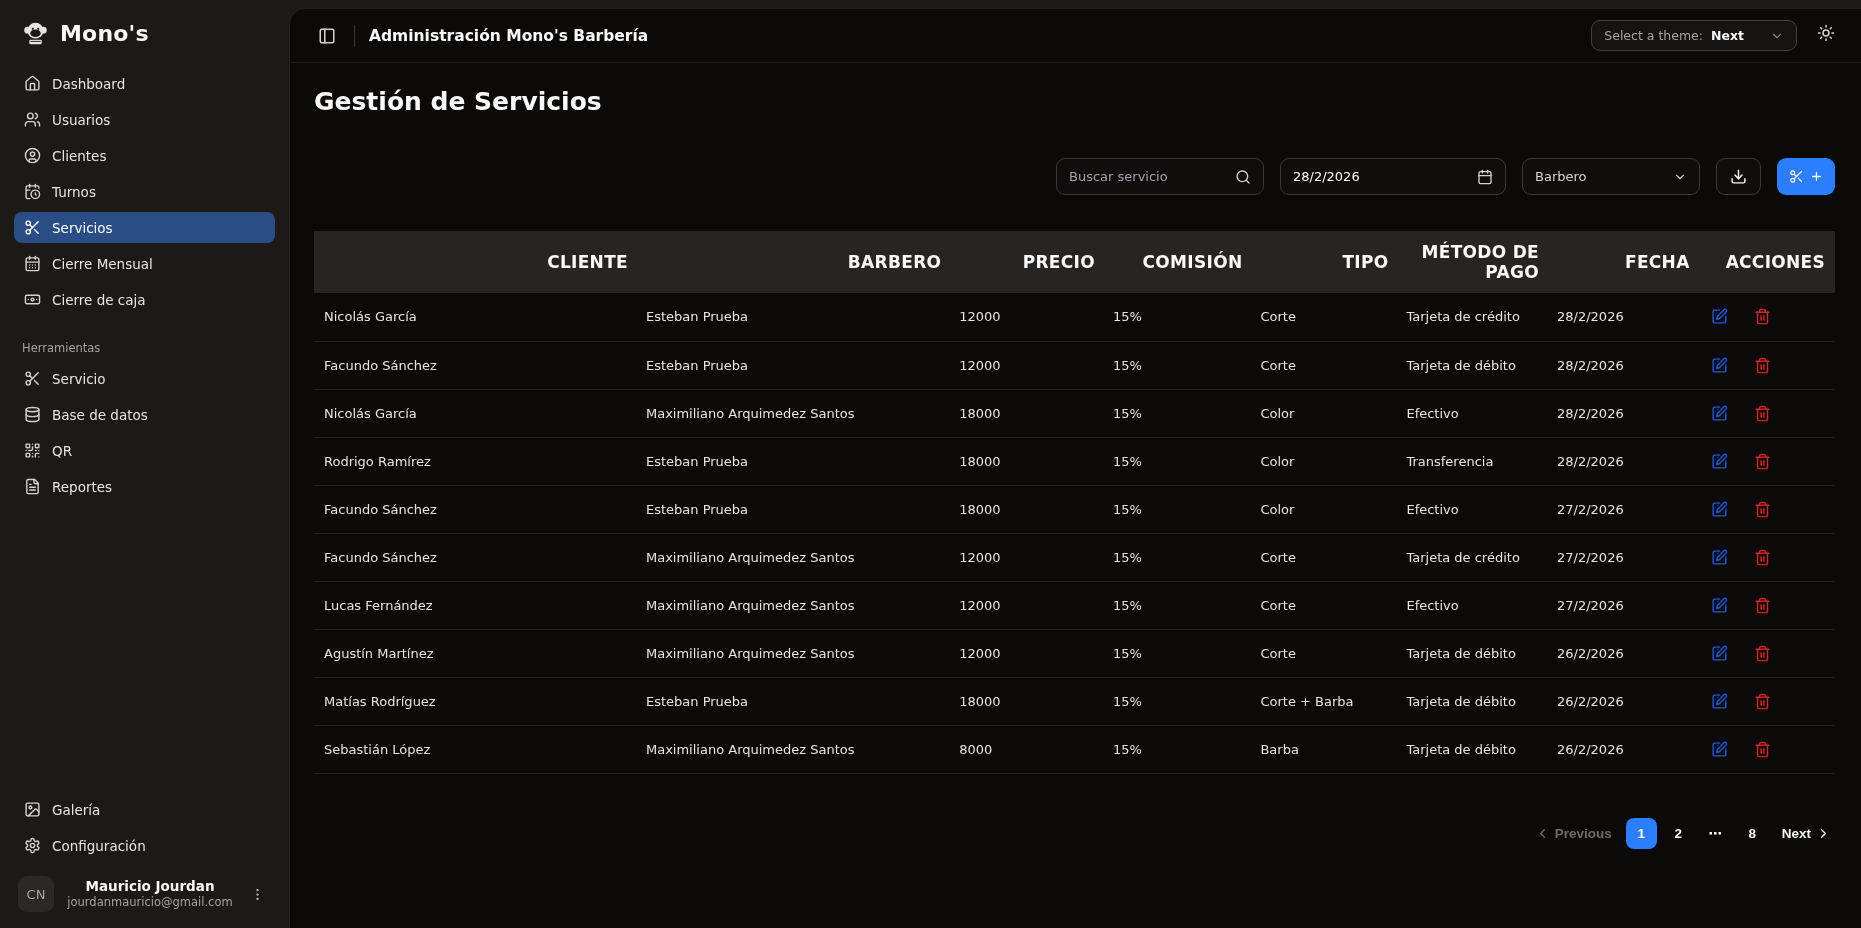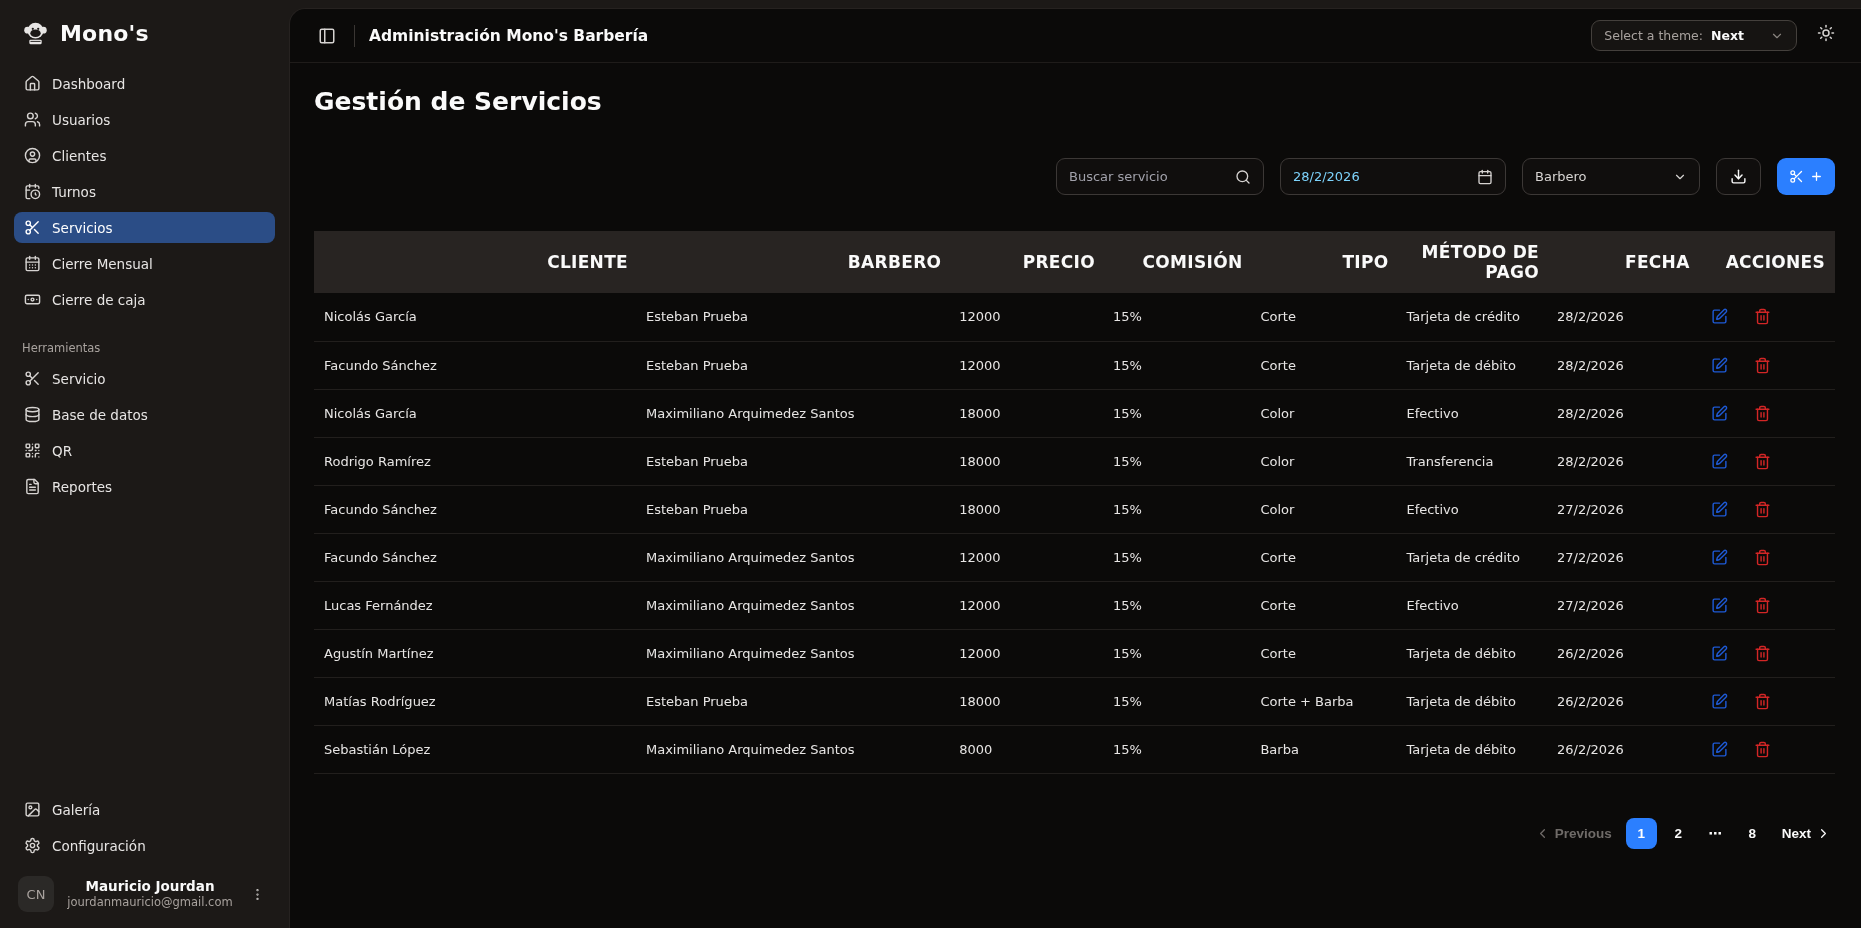--- a/index.html
+++ b/index.html
@@ -67,21 +67,21 @@
   .page-title { font-size:25px; font-weight:bold; margin:4px 0 0 0; }
 
   
   .filters { display:flex; justify-content:flex-end; align-items:center; gap:16px; margin-top:42px; }
   .field {
     display:flex; align-items:center; justify-content:space-between;
     background:#100e0d; border:1px solid #3c3836; border-radius:9px;
     height:37px; padding:0 12px; color:#fafafa;
   }
   .field input {
-    background:transparent; border:none; outline:none; color:#7dd3fc;
+    background:transparent; border:none; outline:none; color:#ffffff;
     font-family:inherit; font-size:13px; width:100%;
   }
   .field input::placeholder { color:#a1a1aa; }
   .field .ic { color:#d6d3d1; margin-left:10px; }
   .f-search { width:208px; }
   .f-date1 { width:220px; }
   .f-date2 { width:226px; }
   .f-select { width:178px; cursor:pointer; }
   .f-select .val { font-size:13px; color:#d6d3d1; }
   .btn-outline {

